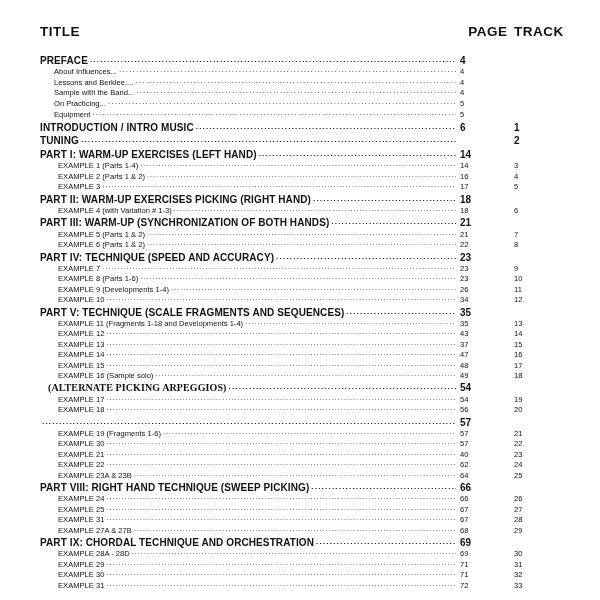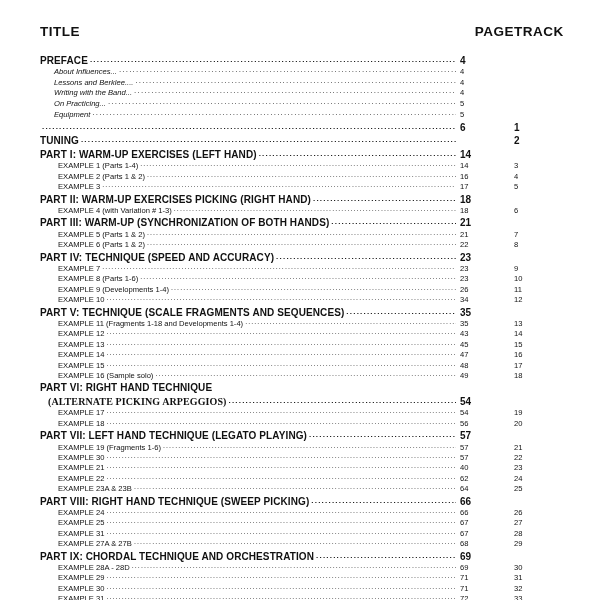--- a/index.html
+++ b/index.html
@@ -34,21 +34,21 @@
   }
   .header-title {
     flex: 0 0 auto;
   }
   .header-spacer {
     flex: 1 1 auto;
   }
   .header-page {
     flex: 0 0 auto;
     width: 52px;
-    text-align: right;
+    text-align: center;
   }
   .header-track {
     flex: 0 0 auto;
     width: 46px;
     text-align: center;
   }
 
   .row {
     display: flex;
     align-items: baseline;
@@ -103,21 +103,21 @@
   }
   .row.sub .label { padding-left: 18px; }
   .row.sub .dots { font-size: 7px; letter-spacing: 1.1px; }
 
   
   .row.sub2 {
     font-size: 7.6px;
     padding-top: 1.4px;
     padding-bottom: 1.4px;
   }
-  .row.sub2 .label { padding-left: 14px; font-style: italic; }
+  .row.sub2 .label { padding-left: 14px; }
 
   .row.nodots .dots { visibility: hidden; }
   .row.cont .label { padding-left: 8px; font-family: Liberation Serif, serif; }
 </style>
 </head>
 <body>
 
 <div class="page">
   <div class="toc">
 
@@ -141,38 +141,39 @@
           <span class="pg">4</span>
           <span class="tr"></span>
         </div>
         <div class="row sub2">
           <span class="label">Lessons and Berklee....</span>
           <span class="dots">...............................................................................................................................................</span>
           <span class="pg">4</span>
           <span class="tr"></span>
         </div>
         <div class="row sub2">
-          <span class="label">Writing with the Band...</span>
+          <span class="label">Sample with the Band...</span>
           <span class="dots">...............................................................................................................................................</span>
           <span class="pg">4</span>
           <span class="tr"></span>
         </div>
         <div class="row sub2">
           <span class="label">On Practicing...</span>
           <span class="dots">...............................................................................................................................................</span>
           <span class="pg">5</span>
           <span class="tr"></span>
         </div>
         <div class="row sub2">
           <span class="label">Equipment</span>
           <span class="dots">...............................................................................................................................................</span>
           <span class="pg">5</span>
           <span class="tr"></span>
         </div>
         <div class="row part">
+          <span class="label">INTRODUCTION / INTRO MUSIC</span>
           <span class="dots">...............................................................................................................................................</span>
           <span class="pg">6</span>
           <span class="tr">1</span>
         </div>
         <div class="row part">
           <span class="label">TUNING</span>
           <span class="dots">...............................................................................................................................................</span>
           <span class="pg"></span>
           <span class="tr">2</span>
         </div>
@@ -274,67 +275,60 @@
         </div>
         <div class="row sub">
           <span class="label">EXAMPLE 12</span>
           <span class="dots">...............................................................................................................................................</span>
           <span class="pg">43</span>
           <span class="tr">14</span>
         </div>
         <div class="row sub">
           <span class="label">EXAMPLE 13</span>
           <span class="dots">...............................................................................................................................................</span>
-          <span class="pg">45</span>
+          <span class="pg">37</span>
           <span class="tr">15</span>
         </div>
         <div class="row sub">
           <span class="label">EXAMPLE 14</span>
           <span class="dots">...............................................................................................................................................</span>
           <span class="pg">47</span>
           <span class="tr">16</span>
         </div>
         <div class="row sub">
           <span class="label">EXAMPLE 15</span>
           <span class="dots">...............................................................................................................................................</span>
           <span class="pg">48</span>
           <span class="tr">17</span>
         </div>
         <div class="row sub">
           <span class="label">EXAMPLE 16 (Sample solo)</span>
           <span class="dots">...............................................................................................................................................</span>
           <span class="pg">49</span>
           <span class="tr">18</span>
         </div>
-        <div class="row part nodots">
-          <span class="label">PART VI: RIGHT HAND TECHNIQUE</span>
-          <span class="dots">...............................................................................................................................................</span>
-          <span class="pg"></span>
-          <span class="tr"></span>
-        </div>
         <div class="row part cont">
           <span class="label">(ALTERNATE PICKING ARPEGGIOS)</span>
           <span class="dots">...............................................................................................................................................</span>
           <span class="pg">54</span>
           <span class="tr"></span>
         </div>
         <div class="row sub">
           <span class="label">EXAMPLE 17</span>
           <span class="dots">...............................................................................................................................................</span>
           <span class="pg">54</span>
           <span class="tr">19</span>
         </div>
         <div class="row sub">
           <span class="label">EXAMPLE 18</span>
           <span class="dots">...............................................................................................................................................</span>
           <span class="pg">56</span>
           <span class="tr">20</span>
         </div>
         <div class="row part">
-          <span class="label">PART VII: LEFT HAND TECHNIQUE (LEGATO PLAYING)</span>
           <span class="dots">...............................................................................................................................................</span>
           <span class="pg">57</span>
           <span class="tr"></span>
         </div>
         <div class="row sub">
           <span class="label">EXAMPLE 19 (Fragments 1-6)</span>
           <span class="dots">...............................................................................................................................................</span>
           <span class="pg">57</span>
           <span class="tr">21</span>
         </div>

